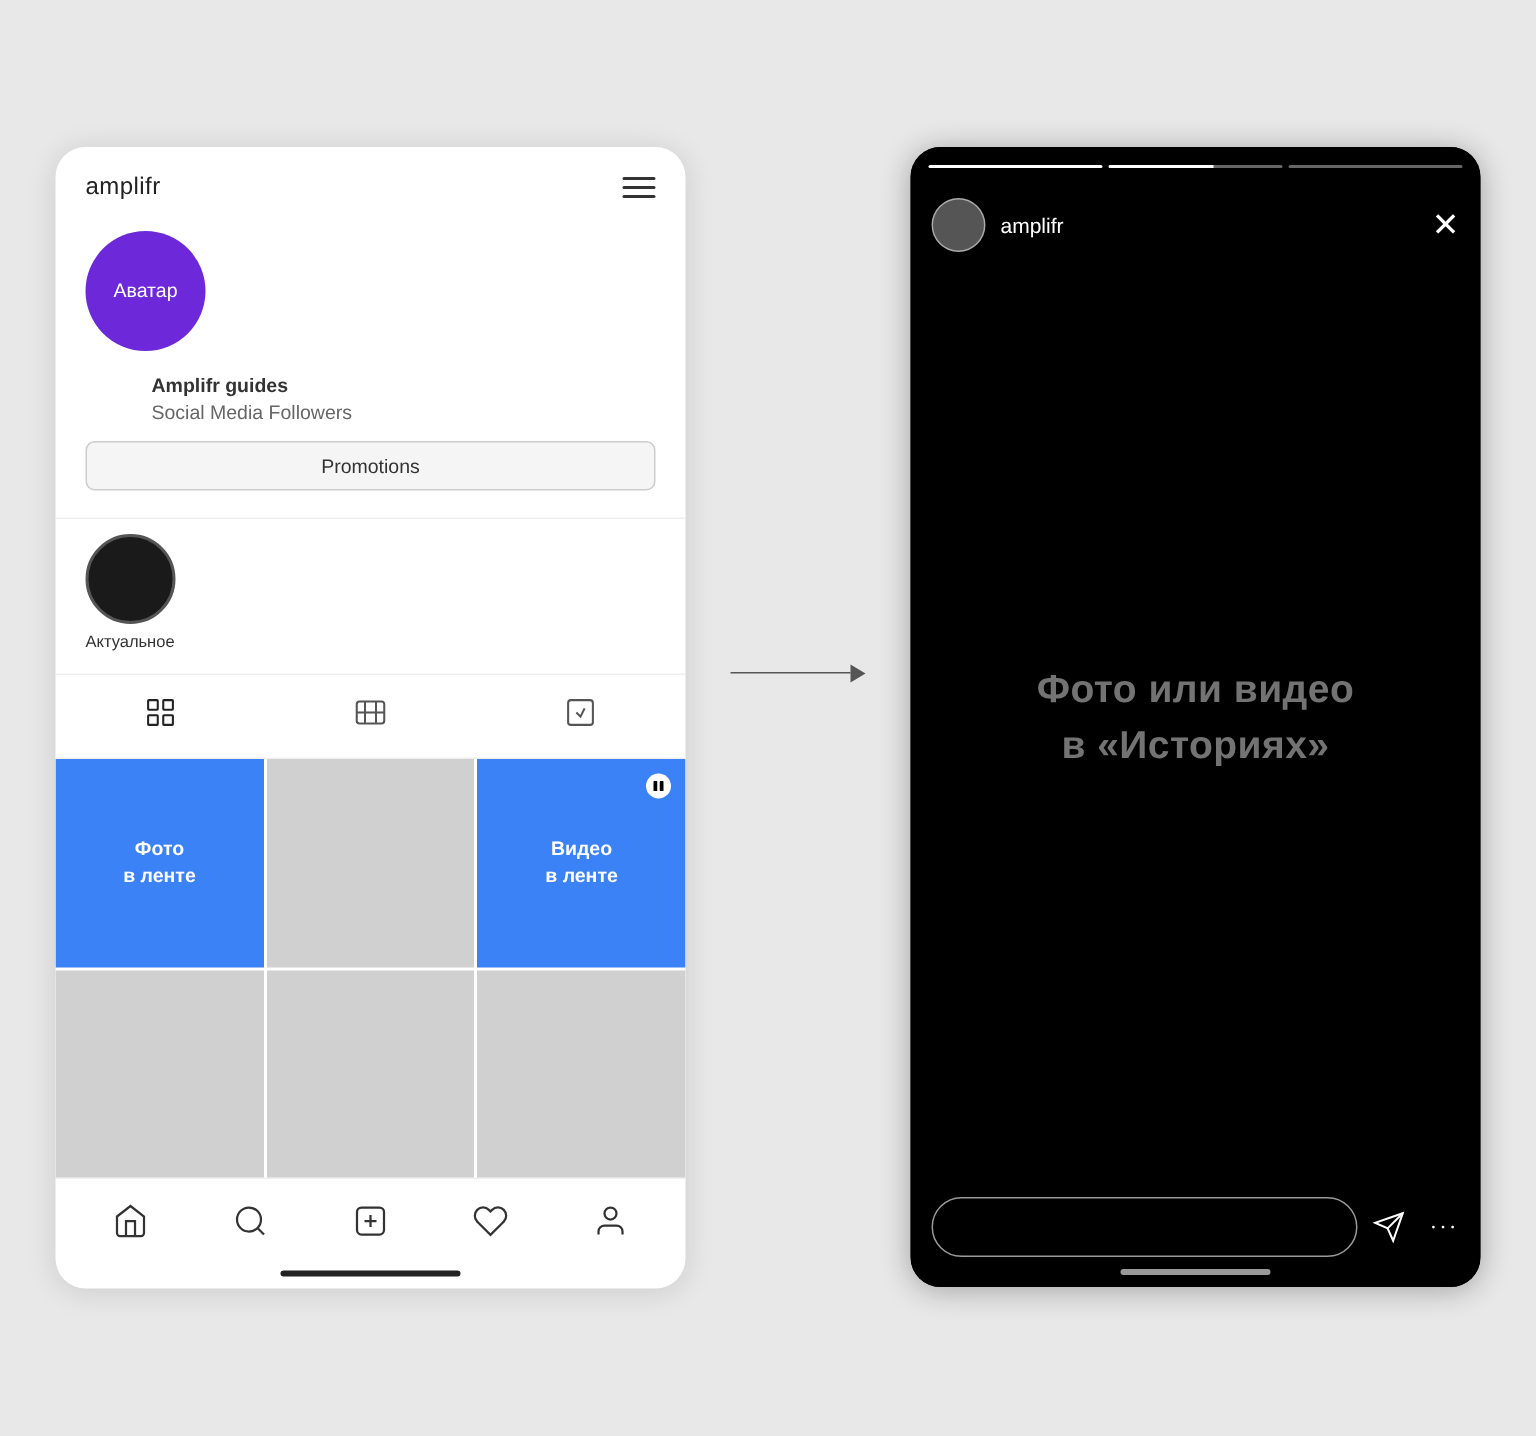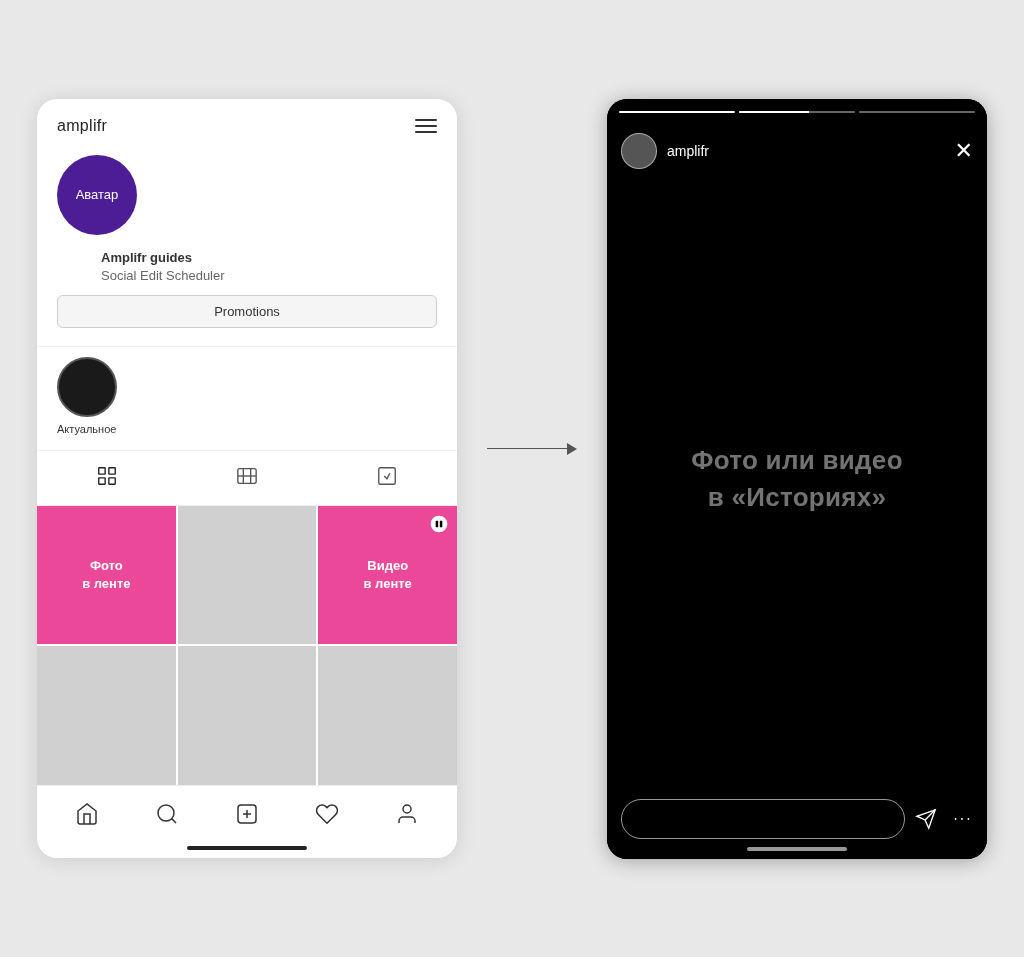--- a/index.html
+++ b/index.html
@@ -62,21 +62,21 @@
     .profile-section {
       display: flex;
       align-items: center;
       padding: 10px 20px 15px;
       gap: 20px;
     }
     .avatar-circle {
       width: 80px;
       height: 80px;
       border-radius: 50%;
-      background: #4c1d95;
+      background: #6d28d9;
       display: flex;
       align-items: center;
       justify-content: center;
       flex-shrink: 0;
     }
     .avatar-circle span {
       color: white;
       font-size: 13px;
       font-weight: 500;
     }
@@ -205,21 +205,21 @@
     }
     .grid-cell {
       aspect-ratio: 1;
       background: #d0d0d0;
       position: relative;
       display: flex;
       align-items: center;
       justify-content: center;
     }
     .grid-cell.dark {
-      background: #ec4899;
+      background: #3b82f6;
     }
     .grid-cell-label {
       color: white;
       font-size: 13px;
       font-weight: 600;
       text-align: center;
       line-height: 1.4;
     }
     .grid-cell-icon {
       position: absolute;
@@ -424,21 +424,21 @@
     </div>
 
     <div class="profile-section">
       <div class="avatar-circle">
         <span>Аватар</span>
       </div>
     </div>
 
     <div class="bio-section">
       <div class="bio-name">Amplifr guides</div>
-      <div class="bio-desc">Social Edit Scheduler</div>
+      <div class="bio-desc">Social Media Followers</div>
     </div>
 
     <div class="action-buttons">
       <button class="action-btn">Promotions</button>
     </div>
 
     <div class="highlights-section">
       <div class="highlight-item">
         <div class="highlight-circle"></div>
         <span class="highlight-label">Актуальное</span>

